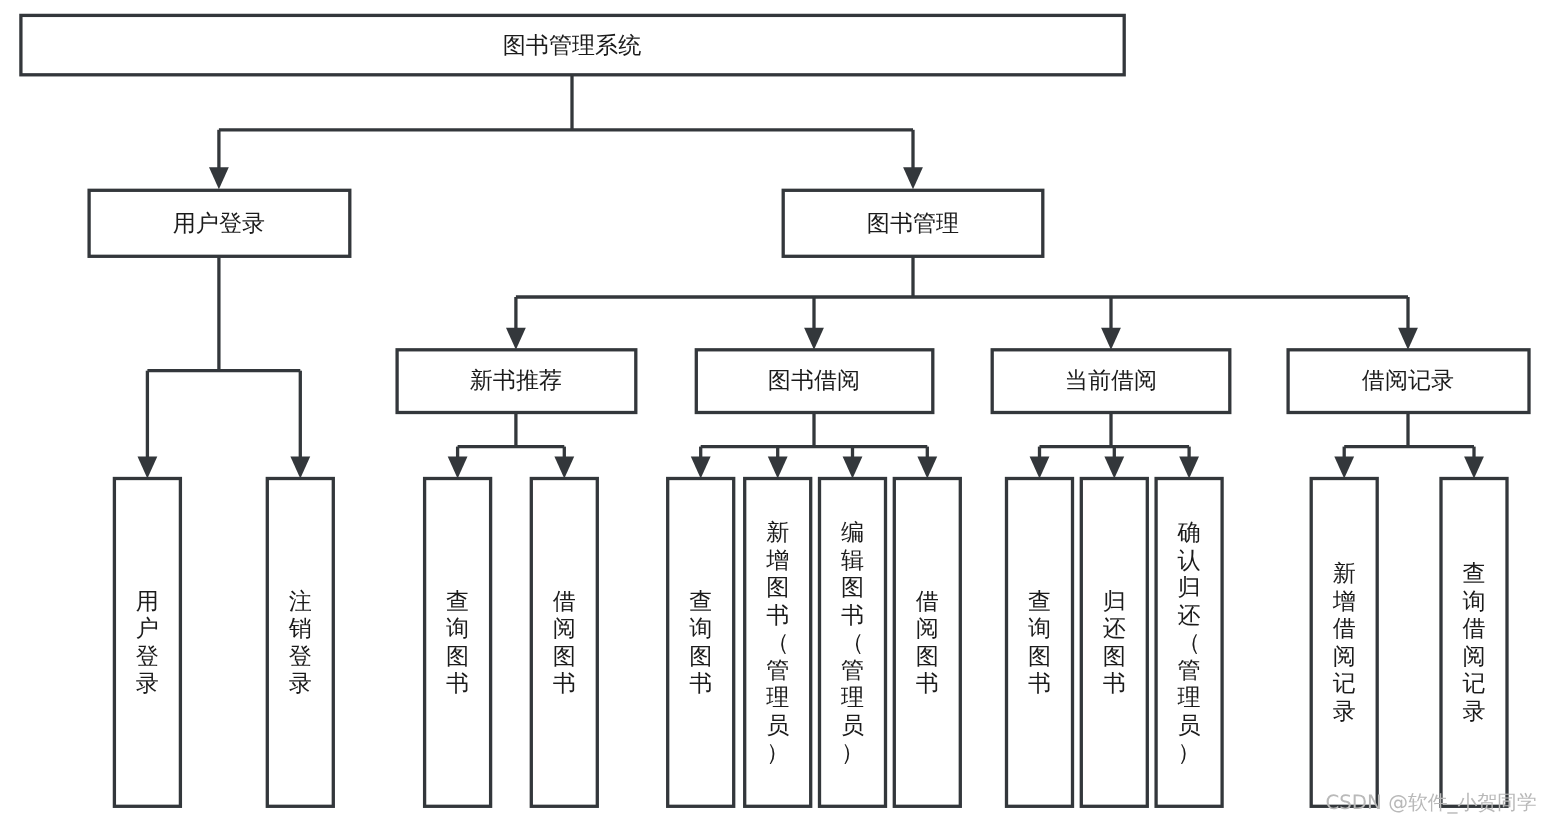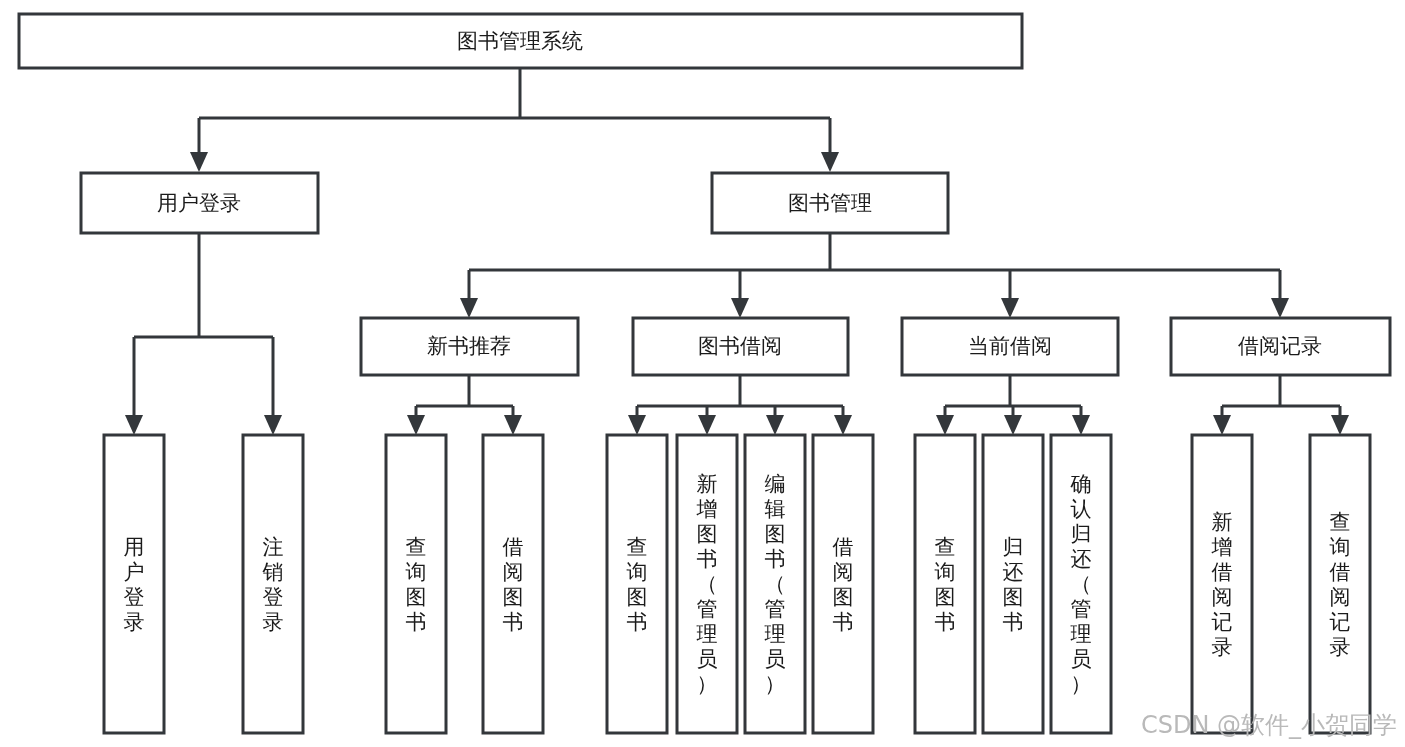--- a/index.html
+++ b/index.html
@@ -52,21 +52,21 @@
   }
   .arrow-head {
     fill: #33373b;
     stroke: none;
   }
   .watermark {
     position: absolute;
     right: 8px;
     bottom: 6px;
     font-family: "DejaVu Sans", "Liberation Sans", sans-serif;
-    font-size: 24px;
+    font-size: 18px;
     color: #b9b9b9;
     white-space: nowrap;
     user-select: none;
   }
 </style>
 </head>
 <body>
 
 <div id="diagram-root">
 

